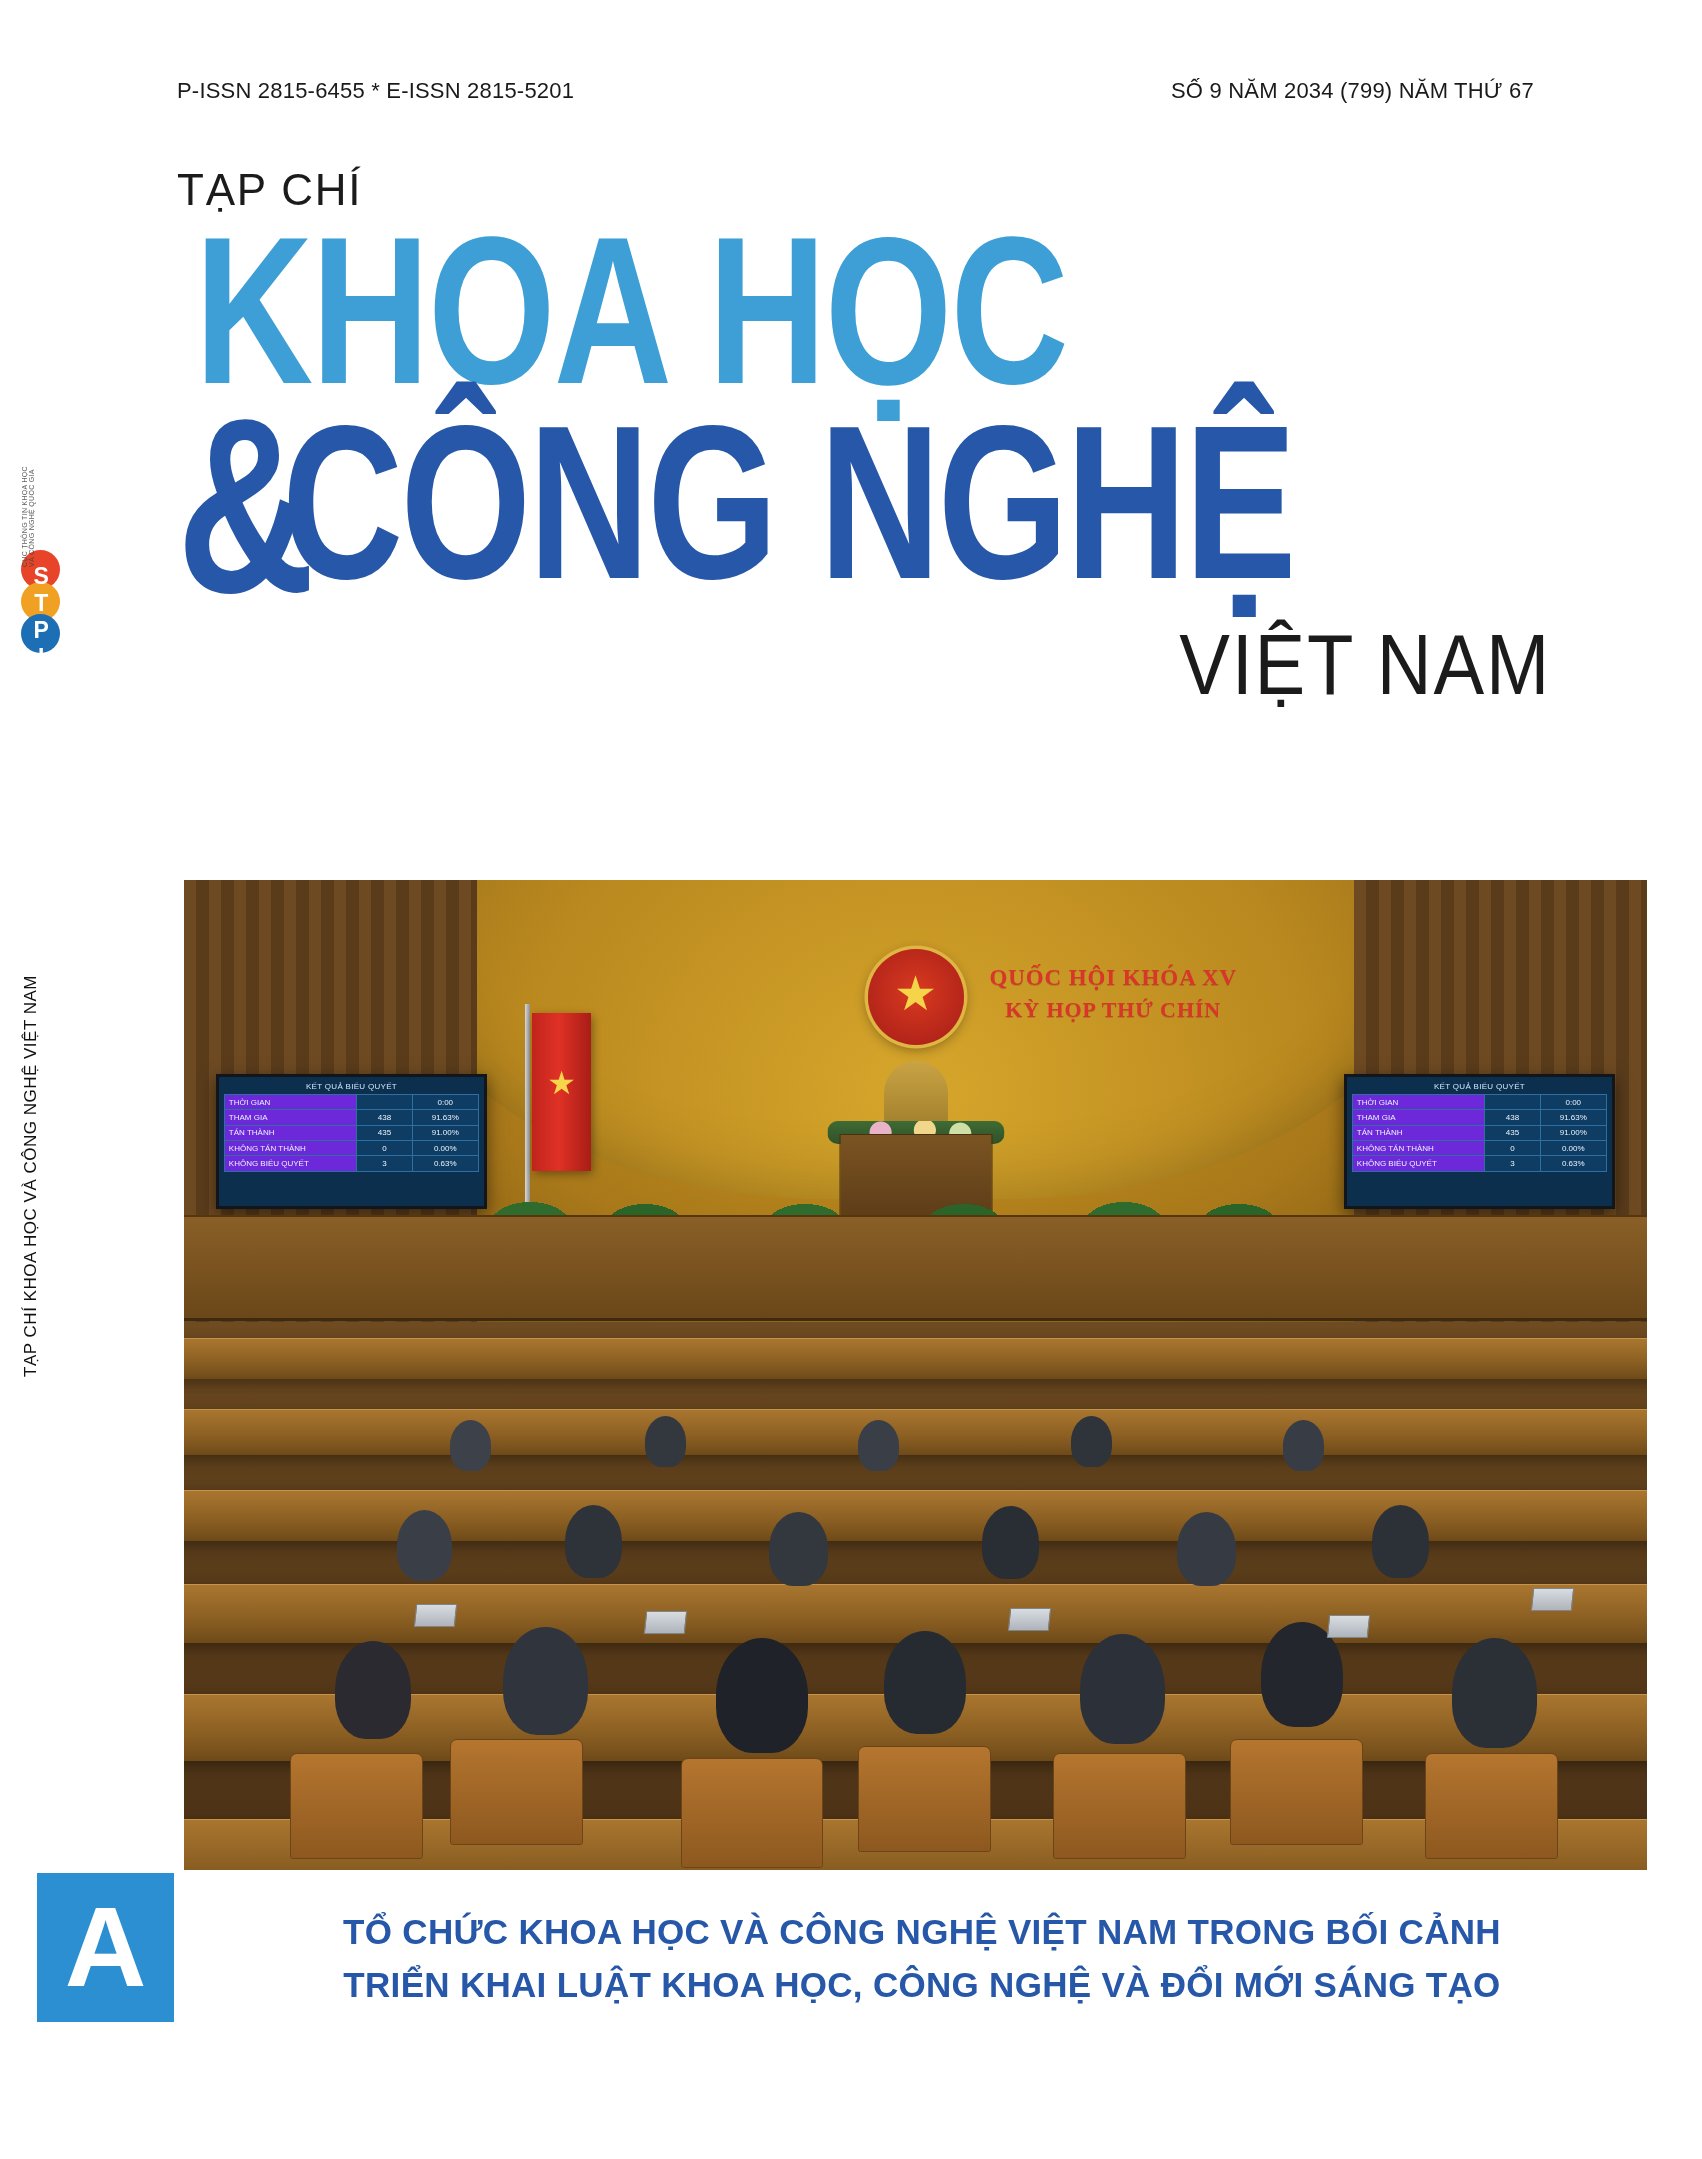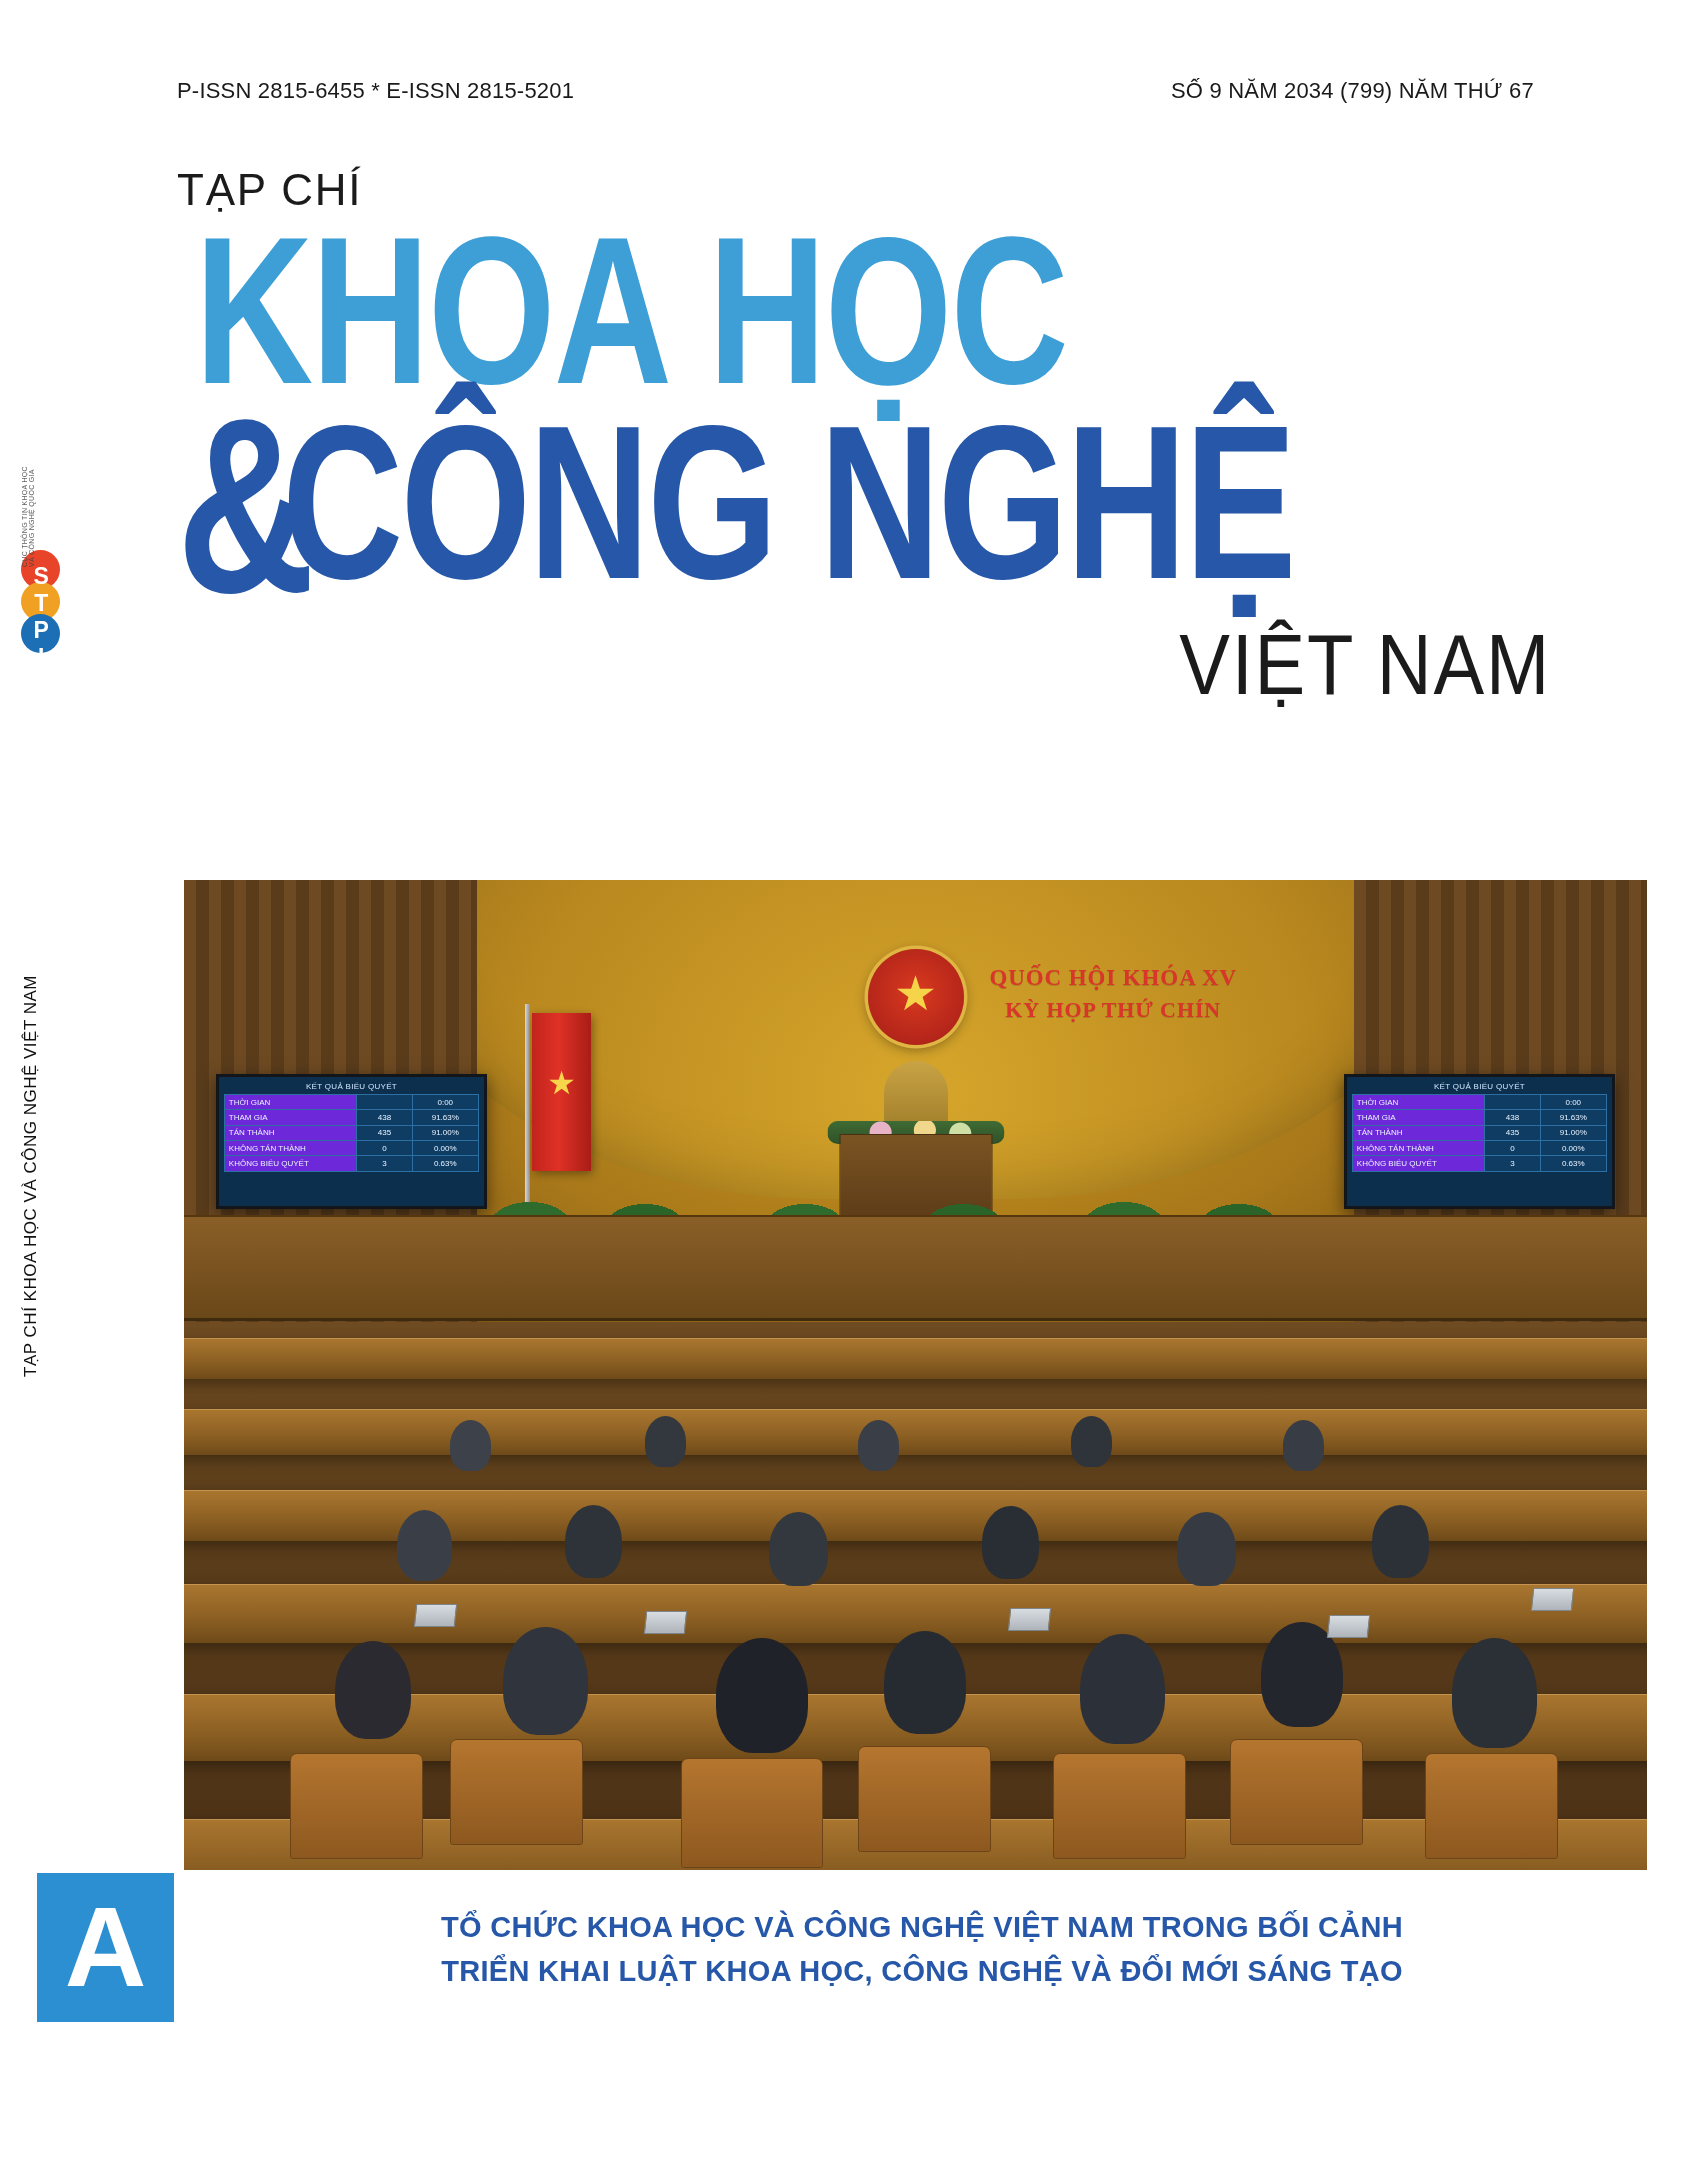--- a/index.html
+++ b/index.html
@@ -443,21 +443,21 @@
     font-family: "Liberation Sans", sans-serif;
   }
   .headline {
     position: absolute;
     left: 266px;
     top: 1905px;
     width: 1312px;
     text-align: center;
     color: #2657a8;
     font-weight: 700;
-    font-size: 29px;
+    font-size: 35px;
     line-height: 1.52;
     letter-spacing: 0.3px;
     font-family: "Liberation Sans", sans-serif;
   }
 </style>
 </head>
 <body>
 
 <div class="cover">
 

